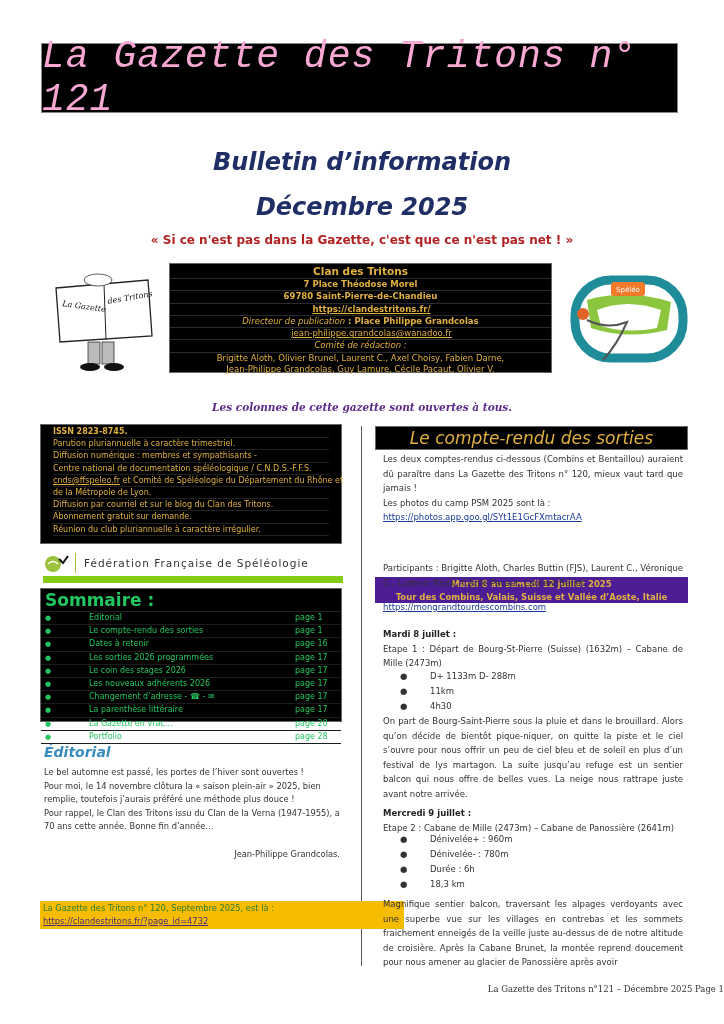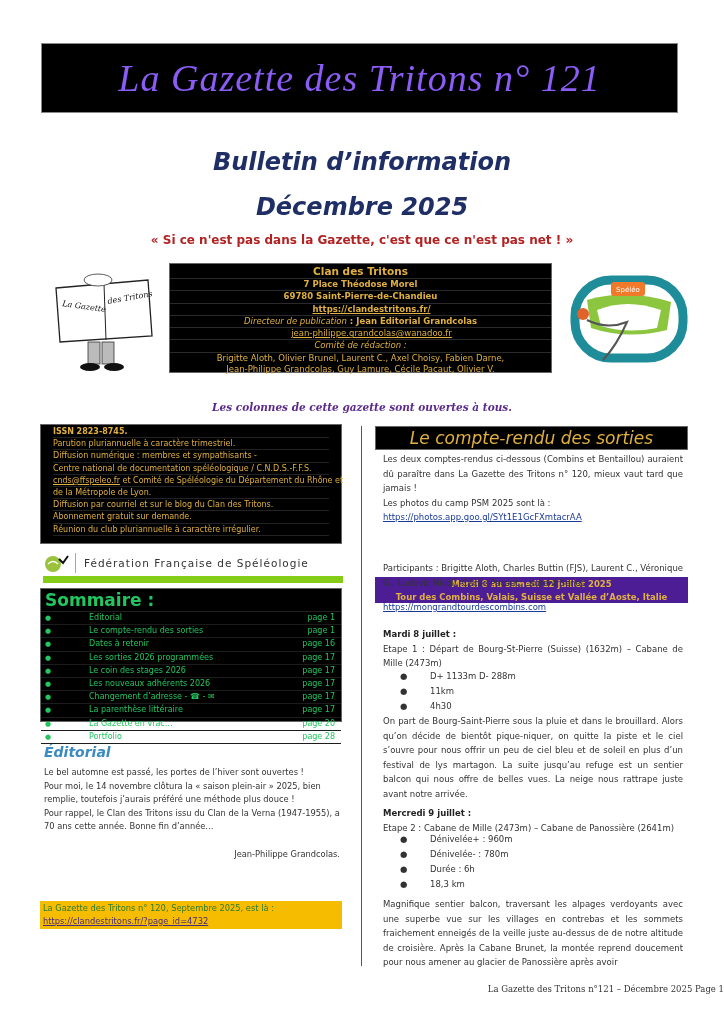--- a/index.html
+++ b/index.html
@@ -1,20 +1,20 @@
 <!DOCTYPE html>
 <html><head>
 <meta charset="utf-8">
 <style>
   html, body { margin:0; padding:0; background:#ffffff; }
   body { width:724px; height:1024px; position:relative; overflow:hidden; font-family:"DejaVu Sans", sans-serif; color:#333; }
   a { color:#1a3a9a; text-decoration:underline; }
 
   .masthead { position:absolute; left:41px; top:43px; width:637px; height:70px; background:#000; border:1px solid #888; box-sizing:border-box; display:flex; align-items:center; justify-content:center; }
-  .masthead span { color:#8b5cf6; font-family:Liberation Serif, serif; font-style:oblique; font-size:38px; letter-spacing:1px; }
+  .masthead span { color:#f9a8d4; font-family:Liberation Mono, monospace; font-style:oblique; font-size:38px; letter-spacing:1px; }
 
   .subtitle { position:absolute; left:0; width:724px; text-align:center; color:#1f2f66; font-family:"DejaVu Sans", sans-serif; font-style:oblique; font-weight:bold; font-size:24px; }
   .sub1 { top:148px; }
   .sub2 { top:193px; }
   .slogan { position:absolute; left:0; width:724px; top:233px; text-align:center; color:#b22222; font-family:"DejaVu Sans", sans-serif; font-weight:bold; font-size:12px; }
 
   .club-box { position:absolute; left:169px; top:263px; width:383px; height:110px; background:#000; border:1px solid #666; box-sizing:border-box; text-align:center; color:#e0b040; font-size:8.5px; line-height:11.3px; padding-top:1px; }
   .club-box .row { border-bottom:1px solid #2a2a2a; }
   .club-box .title { font-size:10.5px; font-weight:bold; line-height:13px; }
   .club-box .b { font-weight:bold; }
@@ -35,27 +35,27 @@
 
   .ffs { position:absolute; left:43px; top:550px; width:300px; height:26px; display:flex; align-items:center; border-bottom:7px solid #84cc16; }
   .ffs .sep { width:1px; height:20px; background:#9bc23c; margin:0 8px 0 6px; }
   .ffs .txt { font-size:10.5px; color:#333; letter-spacing:1px; }
 
   .sommaire { position:absolute; left:40px; top:588px; width:302px; height:134px; background:#000; border:1px solid #666; box-sizing:border-box; color:#22c55e; }
   .sommaire .head { font-size:17px; font-weight:bold; padding:0 4px; height:22px; line-height:22px; border-bottom:1px solid #222; }
   .sommaire .item { display:flex; height:12.2px; line-height:12.2px; font-size:8px; border-bottom:1px solid #1c1c1c; }
   .sommaire .bullet { width:44px; padding-left:4px; font-size:7px; }
   .sommaire .label { flex:1; }
-  .sommaire .page { width:40px; text-align:right; padding-right:6px; }
+  .sommaire .page { width:40px; text-align:left; padding-right:6px; }
 
   .editorial-title { position:absolute; left:44px; top:744px; color:#3a8bc0; font-style:oblique; font-weight:bold; font-size:14px; }
   .editorial-body { position:absolute; left:44px; top:766px; width:300px; font-size:8.3px; line-height:13.6px; color:#333; }
   .editorial-sign { position:absolute; left:44px; top:849px; width:296px; text-align:right; font-size:8.3px; color:#333; }
 
-  .prev-box { position:absolute; left:40px; top:901px; width:302px; height:28px; background:#f6bc00; font-size:8.3px; line-height:12.5px; padding:1px 3px; box-sizing:border-box; }
+  .prev-box { position:absolute; left:40px; top:901px; width:364px; height:28px; background:#f6bc00; font-size:8.3px; line-height:12.5px; padding:1px 3px; box-sizing:border-box; }
   .prev-box .t { color:#2f7d2f; }
   .prev-box a { color:#4b2a7a; }
 
   .section-title { position:absolute; left:375px; top:426px; width:313px; height:24px; background:#000; border:1px solid #666; box-sizing:border-box; display:flex; align-items:center; justify-content:center; color:#e0b040; font-style:oblique; font-size:17px; }
 
   .r-text { position:absolute; left:383px; width:300px; font-size:8.5px; line-height:14.5px; color:#333; text-align:justify; }
   .r-intro { top:452px; }
   .trip-header { position:absolute; left:375px; top:533px; width:313px; height:26px; background:#4c1d95; text-align:center; color:#e0b040; font-size:8.5px; font-weight:bold; line-height:12.5px; padding-top:1px; box-sizing:border-box;margin-top:44px; }
   .r-part { top:561px; }
   .r-link { top:600px; }
@@ -96,21 +96,21 @@
     <ellipse cx="66" cy="101" rx="10" ry="4" fill="#111"></ellipse>
   </svg>
 </div>
 
 <div class="club-box">
   <div class="row title">Clan des Tritons</div>
   <div class="row b">7 Place Théodose Morel</div>
   <div class="row b">69780 Saint-Pierre-de-Chandieu</div>
   <div class="row b"><a>https://clandestritons.fr/</a></div>
   <div class="row">
-    <span class="i">Directeur de publication</span><span class="b"> : </span><span class="b">Jean Editorial Grandcolas</span>
+    <span class="i">Directeur de publication</span><span class="b"> : </span><span class="b">Place Philippe Grandcolas</span>
   </div>
   <div class="row"><a>jean-philippe.grandcolas@wanadoo.fr</a></div>
   <div class="row i">Comité de rédaction :</div>
   <div>Brigitte Aloth, Olivier Brunel, Laurent C., Axel Choisy, Fabien Darne,</div>
   <div>Jean-Philippe Grandcolas, Guy Lamure, Cécile Pacaut, Olivier V.</div>
 </div>
 
 <div class="logo-speleo">
   <svg width="124" height="100" viewBox="0 0 124 100">
     <rect x="8" y="10" width="108" height="78" rx="36" ry="36" fill="none" stroke="#1f8c9a" stroke-width="9"></rect>

